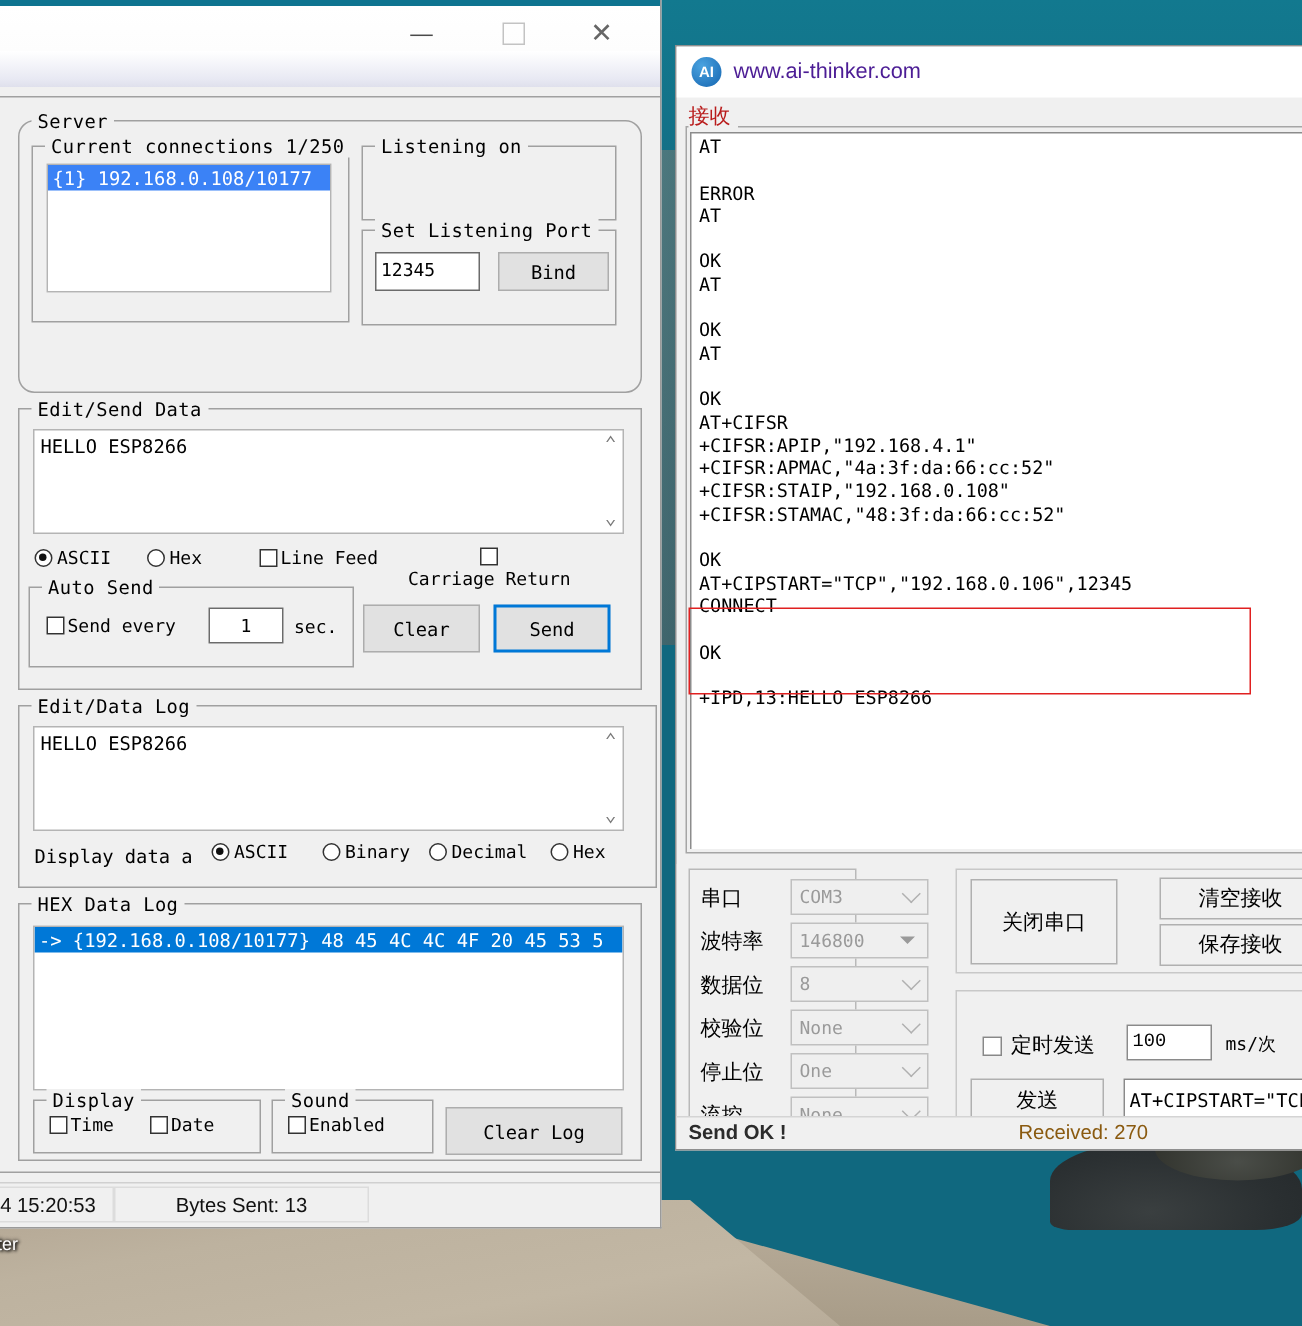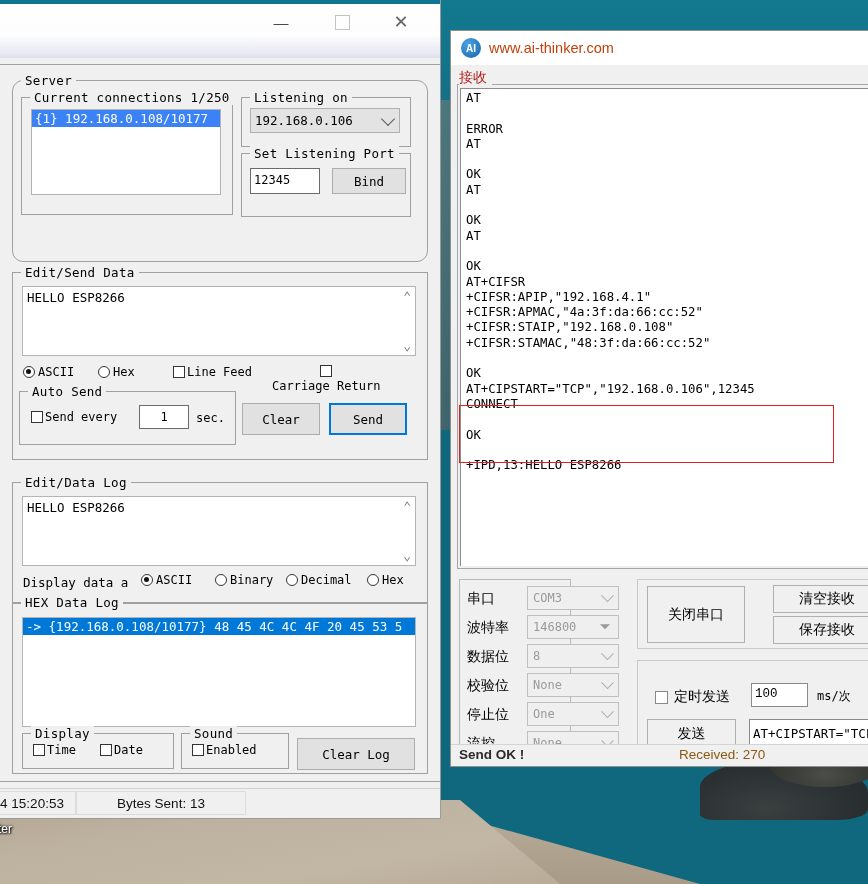--- a/index.html
+++ b/index.html
@@ -131,21 +131,21 @@
     position:absolute;left:0;top:0;width:426px;height:34px;background:#fff;
     display:flex;align-items:center;gap:8px;padding-left:10px;box-sizing:border-box;
   }
   #rw-logo{
     width:20px;height:20px;border-radius:50%;
     background:radial-gradient(circle at 35% 30%,#4aa3e0,#1565b0);
     color:#fff;font-size:10px;display:flex;align-items:center;justify-content:center;
     font-family:"Liberation Sans",sans-serif;font-weight:bold;
   }
   #rw-title .t1{font-family:"Liberation Sans",sans-serif;font-size:14.5px;color:#7a7a7a;}
-  #rw-title .t2{font-family:"Liberation Sans",sans-serif;font-size:14.5px;color:#c2410c;}
+  #rw-title .t2{font-family:"Liberation Sans",sans-serif;font-size:14.5px;color:#4c1d95;}
   #rw-recv-label{
     position:absolute;left:8px;top:38px;font-family:"Liberation Sans",sans-serif;
     font-size:14px;color:#b91c1c;background:#f0f0f0;padding-right:5px;z-index:3;
   }
   #rw-recv-frame{
     position:absolute;left:6px;top:53px;width:424px;height:485px;
     border:1px solid #a6a6a6;background:#f0f0f0;box-sizing:border-box;
   }
   #rw-recv{
     position:absolute;left:9px;top:57px;width:420px;height:478px;background:#fff;
@@ -227,24 +227,20 @@
 
       <div class="groupbox" style="left:8px;top:16px;width:210px;height:116px;">
         <div class="gb-title">Current connections 1/250</div>
         <div class="textbox" style="left:9px;top:11px;width:190px;height:86px;">
           <div style="background:#3b82f6;color:#fff;padding:1px 3px;font-size:12.5px;white-space:nowrap;">{1} 192.168.0.108/10177</div>
         </div>
       </div>
 
       <div class="groupbox" style="left:228px;top:16px;width:168px;height:48px;">
         <div class="gb-title">Listening on</div>
-        <div class="combo" style="left:8px;top:10px;width:150px;height:25px;">
-          <span>192.168.0.106</span>
-          <span class="chev"><i class="chev-g"></i></span>
-        </div>
       </div>
 
       <div class="groupbox" style="left:228px;top:72px;width:168px;height:62px;">
         <div class="gb-title">Set Listening Port</div>
         <div class="textbox" style="left:8px;top:14px;width:70px;height:26px;border:1px solid #6b6b6b;padding:4px 0 0 3px;">12345</div>
         <div class="btn" style="left:90px;top:14px;width:74px;height:26px;">Bind</div>
       </div>
     </div>
 
     <div class="groupbox" style="left:20px;top:214px;width:414px;height:186px;">
@@ -282,21 +278,21 @@
             <span>Send every</span>
         </div>
         <div class="textbox" style="left:119px;top:13px;width:50px;height:24px;border:1px solid #6b6b6b;display:flex;align-items:center;justify-content:center;">1</div>
         <div style="position:absolute;left:176px;top:19px;font-size:12px;">sec.</div>
       </div>
 
       <div class="btn" style="left:229px;top:130px;width:78px;height:32px;">Clear</div>
       <div class="btn default" style="left:316px;top:130px;width:78px;height:32px;">Send</div>
     </div>
 
-    <div class="groupbox" style="left:20px;top:424px;width:414px;height:120px;">
+    <div class="groupbox" style="left:20px;top:412px;width:414px;height:120px;padding-left:10px;">
       <div class="gb-title">Edit/Data Log</div>
 
       <div class="textbox" style="left:9px;top:13px;width:394px;height:70px;">
         <div style="padding:3px 0 0 4px;font-size:12.5px;">HELLO ESP8266</div>
         <div class="scrollarrows">
           <span class="sa" style="top:2px;">⌃</span>
           <span class="sa" style="bottom:2px;">⌄</span>
         </div>
       </div>
 

